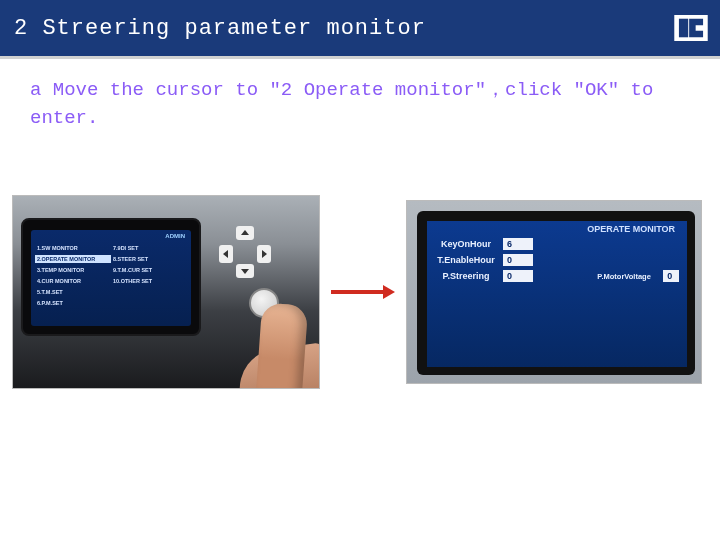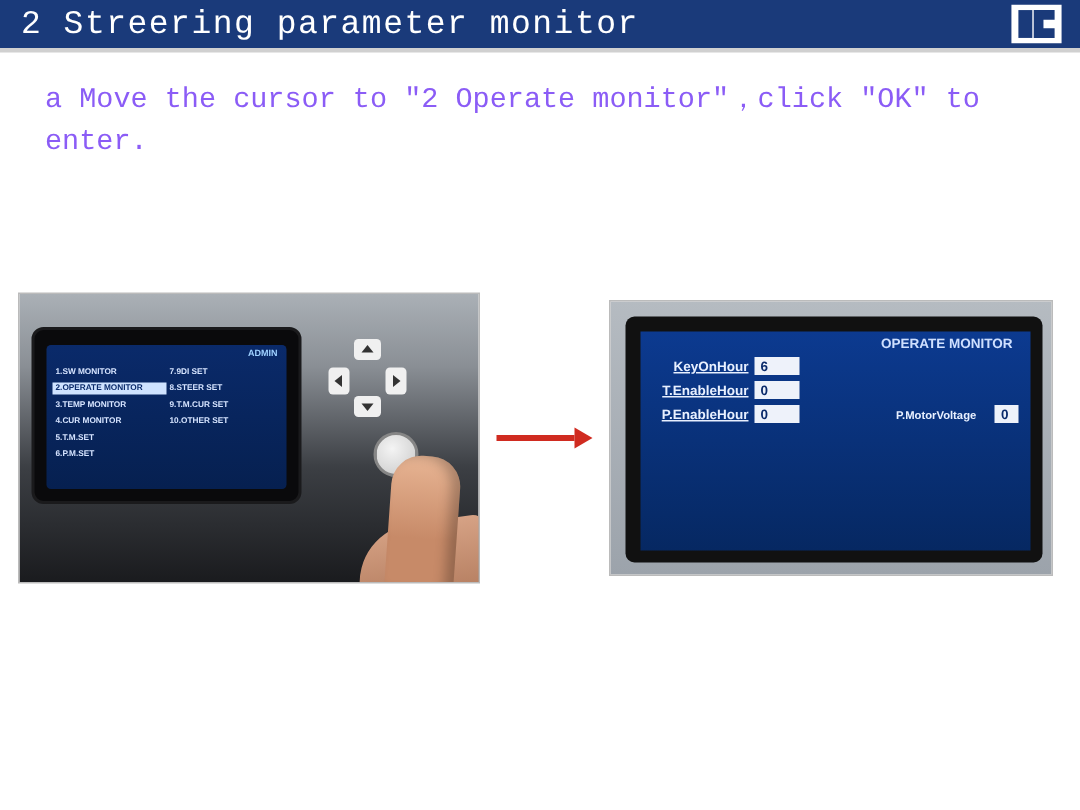--- a/index.html
+++ b/index.html
@@ -6,21 +6,21 @@
   body {
     width: 720px;
     height: 540px;
     background: #fff;
     font-family: "Microsoft YaHei", Arial, sans-serif;
     overflow: hidden;
     position: relative;
   }
   .header-bar {
     background: #1a3a7a;
-    height: 32px;
+    height: 56px;
     display: flex;
     align-items: center;
     justify-content: space-between;
     padding: 0 12px 0 14px;
   }
   .header-title {
     color: #fff;
     font-size: 22px;
     font-family: "Courier New", monospace;
     letter-spacing: 1px;
@@ -191,21 +191,21 @@
     margin-bottom: 4px;
     padding-right: 6px;
   }
   .screen2 .rows {
     display: flex;
     gap: 2px;
   }
   .screen2 .col-main { width: 66%; display:flex; flex-direction:column; gap:4px; }
   .screen2 .col-side { width: 34%; display:flex; flex-direction:column; gap:4px;justify-content:flex-end; }
   .screen2 .row { display:flex; align-items:center; gap:4px; }
-  .screen2 .lbl { width: 66px; text-align: right; text-decoration: underline; }
+  .screen2 .lbl { width: 66px; text-align: center; }
   .screen2 .lbl-s { width: 62px; font-size:7.5px; }
   .screen2 .val {
     background: #eef2fa;
     color: #0a2a6a;
     min-width: 30px;
     padding: 1px 4px;
     font-size: 9px;
     text-align: left;
   }
   .screen2 .val-s { min-width:16px; }
@@ -280,21 +280,21 @@
         <div class="col-main" id="rmain">
             <div class="row">
               <span class="lbl">KeyOnHour</span>
               <span class="val">6</span>
             </div>
             <div class="row">
               <span class="lbl">T.EnableHour</span>
               <span class="val">0</span>
             </div>
             <div class="row">
-              <span class="lbl">P.EnableHour</span>
+              <span class="lbl">P.Streering</span>
               <span class="val">0</span>
             </div>
           </div>
         <div class="col-side" id="rside">
             <div class="row">
               <span class="lbl-s">P.MotorVoltage</span>
               <span class="val val-s">0</span>
             </div>
           </div>
       </div>

